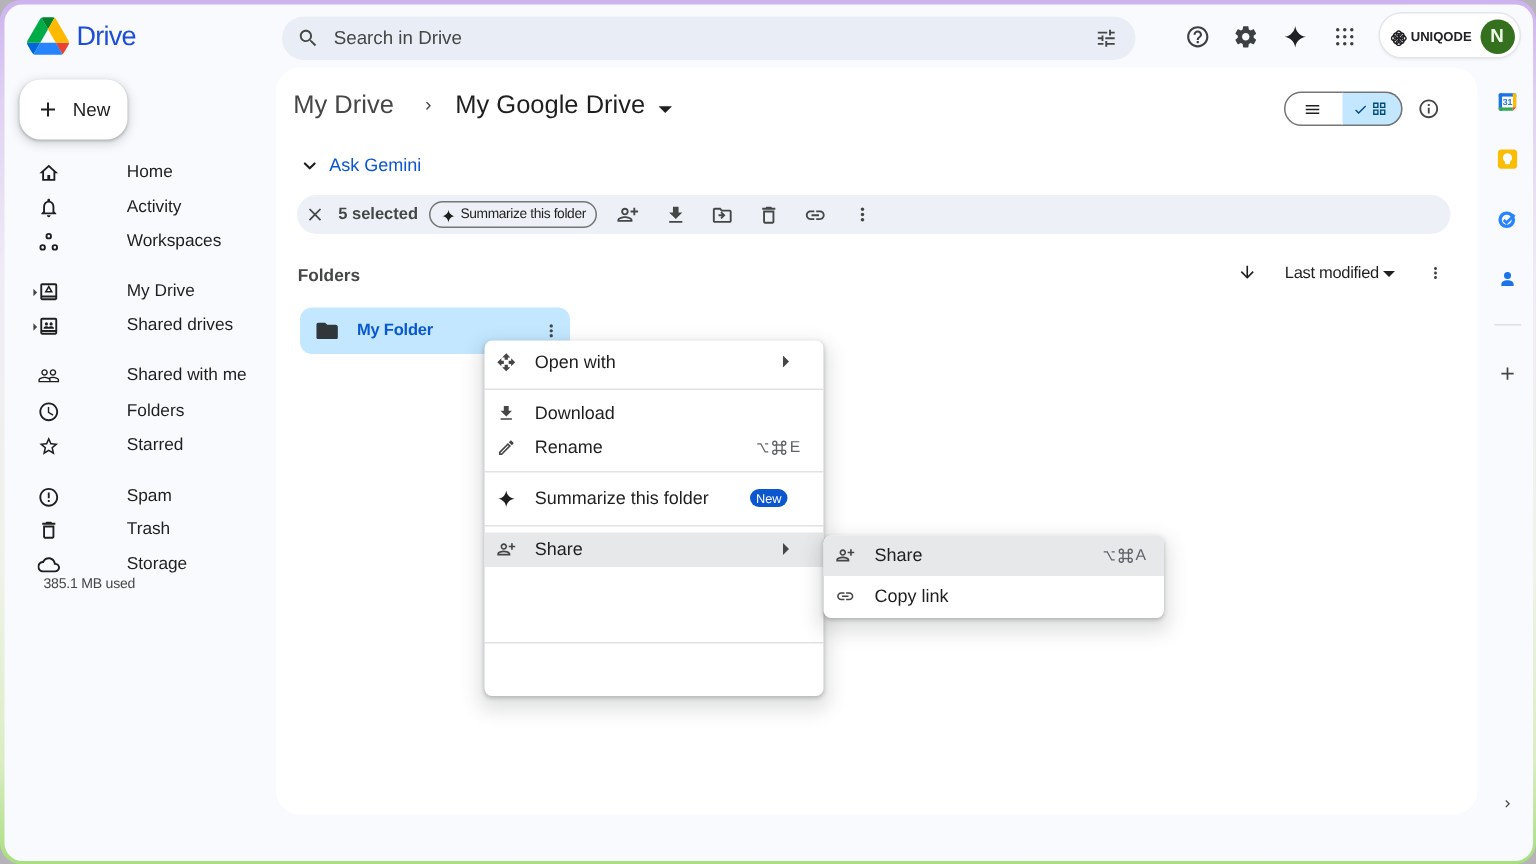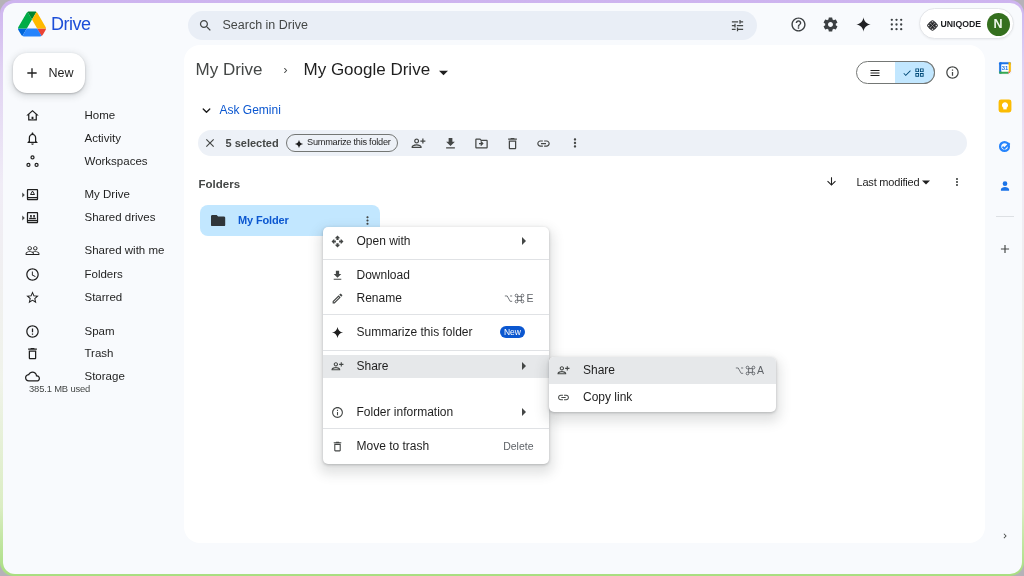--- a/index.html
+++ b/index.html
@@ -331,37 +331,21 @@
   <div class="abs" style="left:0;top:123.5px;width:100%;height:1px;background:#e0e2e5;"></div>
   <div class="mrow" style="top:128px;background:#e6e8ea;">
           <svg class="mico" width="13" height="13" viewBox="0 0 24 24" fill="#444746">
             <path d="M9 12c2.21 0 4-1.79 4-4s-1.79-4-4-4-4 1.79-4 4 1.79 4 4 4zm0-6c1.1 0 2 .9 2 2s-.9 2-2 2-2-.9-2-2 .9-2 2-2zm0 7c-2.67 0-8 1.34-8 4v2h16v-2c0-2.66-5.33-4-8-4zm-6 4c.22-.72 3.31-2 6-2 2.7 0 5.8 1.29 6 2H3zM20 7V4h-2v3h-3v2h3v3h2V9h3V7h-3z"></path>
           </svg>
           <span class="mtxt">Share</span>
           <svg class="marr" width="8" height="8" viewBox="0 0 8 8" fill="#444746">
             <path d="M2 0l4 4-4 4z"></path>
           </svg>
         </div>
-  <div class="mrow" style="top:174px">
-          <svg class="mico" width="13" height="13" viewBox="0 0 24 24" fill="#444746">
-            <path d="M11 7h2v2h-2zm0 4h2v6h-2zm1-9C6.48 2 2 6.48 2 12s4.48 10 10 10 10-4.48 10-10S17.52 2 12 2zm0 18c-4.41 0-8-3.59-8-8s3.59-8 8-8 8 3.59 8 8-3.59 8-8 8z"></path>
-          </svg>
-          <span class="mtxt">Folder information</span>
-          <svg class="marr" width="8" height="8" viewBox="0 0 8 8" fill="#444746">
-            <path d="M2 0l4 4-4 4z"></path>
-          </svg>
-        </div>
   <div class="abs" style="left:0;top:201.5px;width:100%;height:1px;background:#e0e2e5;"></div>
-  <div class="mrow" style="top:208px">
-          <svg class="mico" width="13" height="13" viewBox="0 0 24 24" fill="#444746">
-            <path d="M16 9v10H8V9h8m-1.5-6h-5l-1 1H5v2h14V4h-3.5l-1-1zM18 7H6v12c0 1.1.9 2 2 2h8c1.1 0 2-.9 2-2V7z"></path>
-          </svg>
-          <span class="mtxt">Move to trash</span>
-          <span class="mkey" style="right:15px;">Delete</span>
-        </div>
 </div>
 
 <div class="abs" style="left:546.5px;top:354px;width:227px;height:55px;background:#fff;border-radius:5px;box-shadow:0 1px 3px rgba(60,64,67,.3),0 6px 12px 4px rgba(60,64,67,.15);">
   <div class="mrow" style="top:0;height:27.5px;background:#e6e8ea;border-radius:5px 5px 0 0;">
           <svg class="mico" style="top:7px" width="13" height="13" viewBox="0 0 24 24" fill="#444746">
             <path d="M9 12c2.21 0 4-1.79 4-4s-1.79-4-4-4-4 1.79-4 4 1.79 4 4 4zm0-6c1.1 0 2 .9 2 2s-.9 2-2 2-2-.9-2-2 .9-2 2-2zm0 7c-2.67 0-8 1.34-8 4v2h16v-2c0-2.66-5.33-4-8-4zm-6 4c.22-.72 3.31-2 6-2 2.7 0 5.8 1.29 6 2H3zM20 7V4h-2v3h-3v2h3v3h2V9h3V7h-3z"></path>
           </svg>
           <span class="mtxt" style="line-height:27.5px;">Share</span>
           <span class="mkey" style="display:flex;align-items:center;gap:1px;height:27.5px;">
             <svg width="9" height="9" viewBox="0 0 16 16" fill="none" stroke="#5f6368" stroke-width="1.5">

